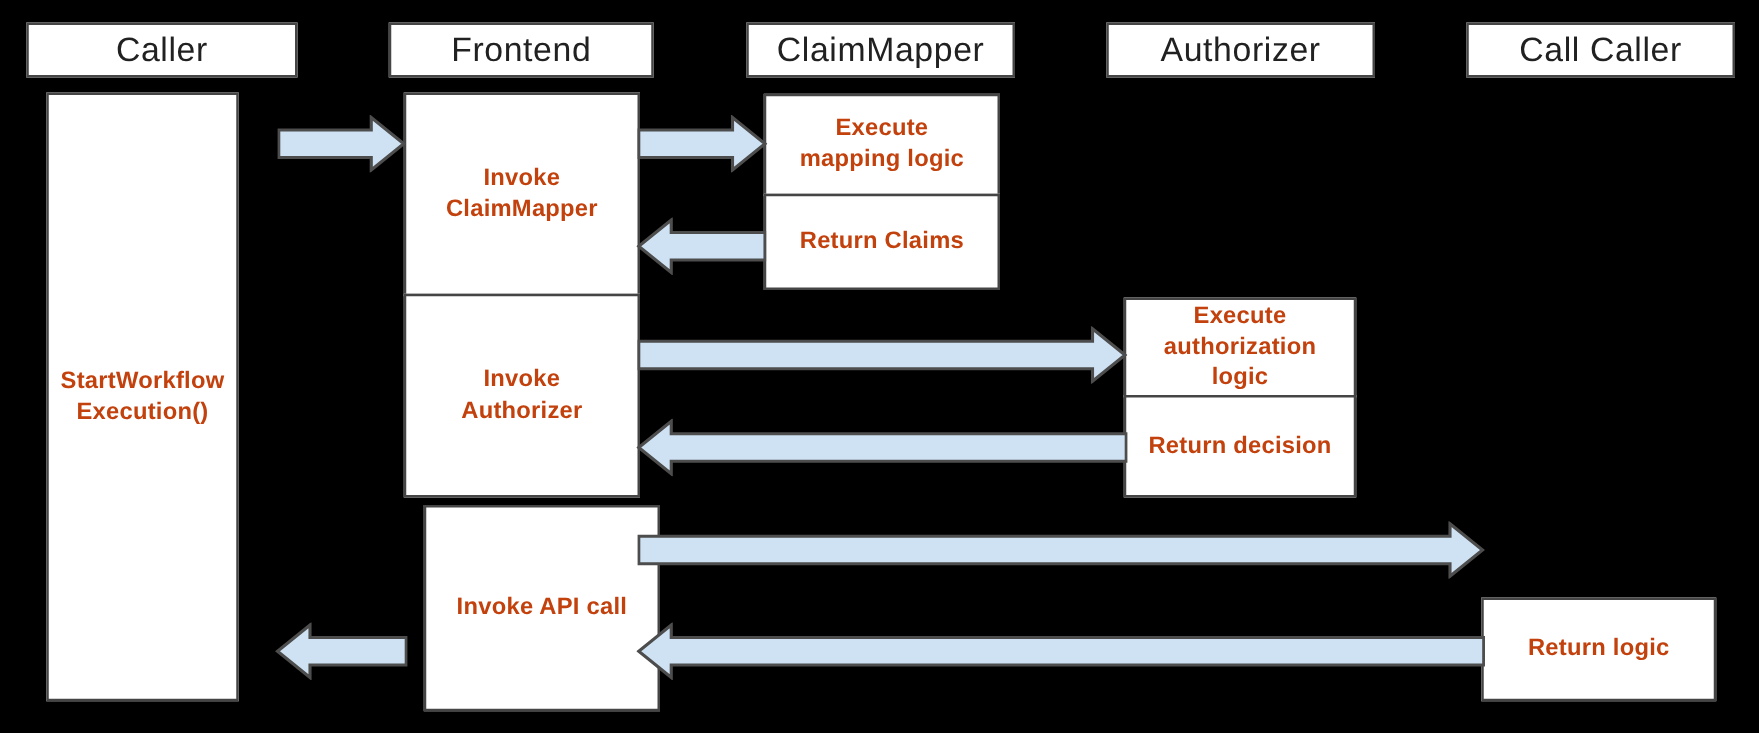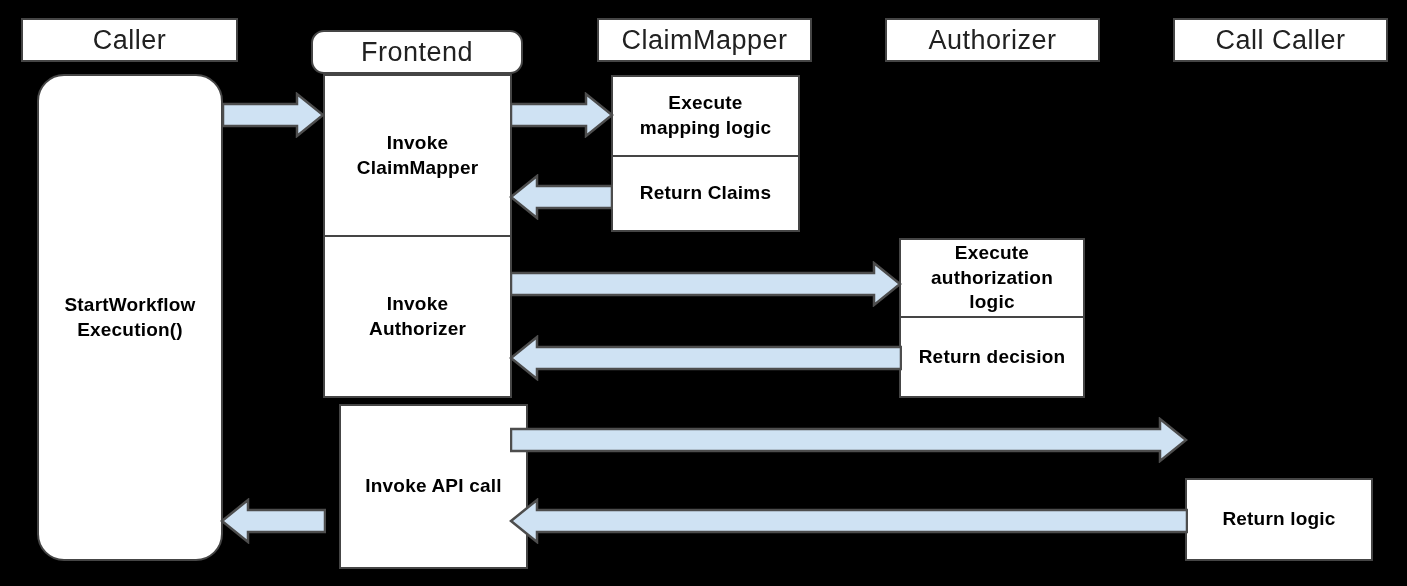--- a/index.html
+++ b/index.html
@@ -28,43 +28,43 @@
   }
   .lane-header {
     font-size: 27px;
     font-weight: 400;
     color: #212121;
     letter-spacing: 0.5px;
   }
   .activation {
     font-size: 19px;
     font-weight: 700;
-    color: #000000;
+    color: #c2410c;
     line-height: 1.3;
     letter-spacing: 0.2px;
   }
   .arrow {
     position: absolute;
     display: block;
   }
   .arrow polygon {
     stroke: #4d4d4d;
     stroke-width: 2.5;
     stroke-linejoin: miter;
   }
 
   
   #hdr-caller      { left: 21px;   top: 18px; width: 217px; height: 44px; }
-  #hdr-frontend    { left: 311px;  top: 30px; width: 212px; height: 44px; border-radius: 13px; }
+  #hdr-frontend    { left: 311px;  top: 18px; width: 212px; height: 44px; }
   #hdr-claimmapper { left: 597px;  top: 18px; width: 215px; height: 44px; }
   #hdr-authorizer  { left: 885px;  top: 18px; width: 215px; height: 44px; }
   #hdr-calltarget  { left: 1173px; top: 18px; width: 215px; height: 44px; }
 
   
-  #box-caller   { left: 37px;  top: 74px;  width: 186px; height: 487px; border-radius: 27px; }
+  #box-caller   { left: 37px;  top: 74px;  width: 154px; height: 487px; }
   #box-fe1      { left: 323px; top: 74px;  width: 189px; height: 163px; }
   #box-fe2      { left: 323px; top: 235px; width: 189px; height: 163px; }
   #box-fe3      { left: 323px; top: 404px; width: 189px; height: 165px; margin-left: 16px; }
   #box-cm-exec  { left: 611px; top: 75px;  width: 189px; height: 82px;  }
   #box-cm-ret   { left: 611px; top: 155px; width: 189px; height: 77px;  }
   #box-az-exec  { left: 899px; top: 238px; width: 186px; height: 80px;  }
   #box-az-ret   { left: 899px; top: 316px; width: 186px; height: 82px;  }
   #box-ct-exec  { left: 1185px; top: 400px; width: 188px; height: 80px; }
   #box-ct-ret   { left: 1185px; top: 478px; width: 188px; height: 83px; }
 

